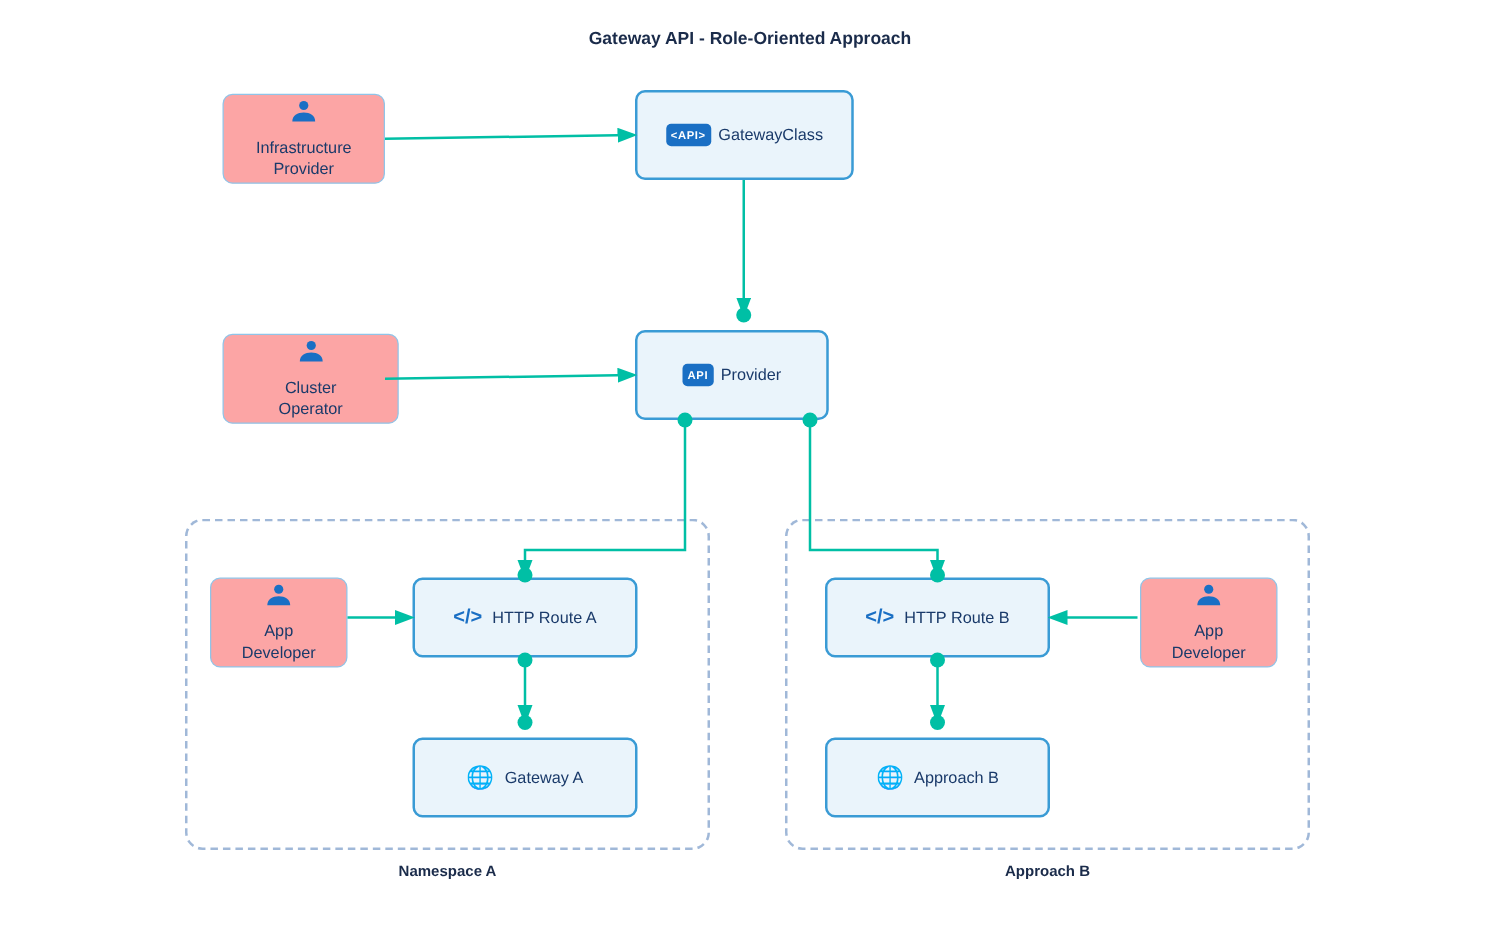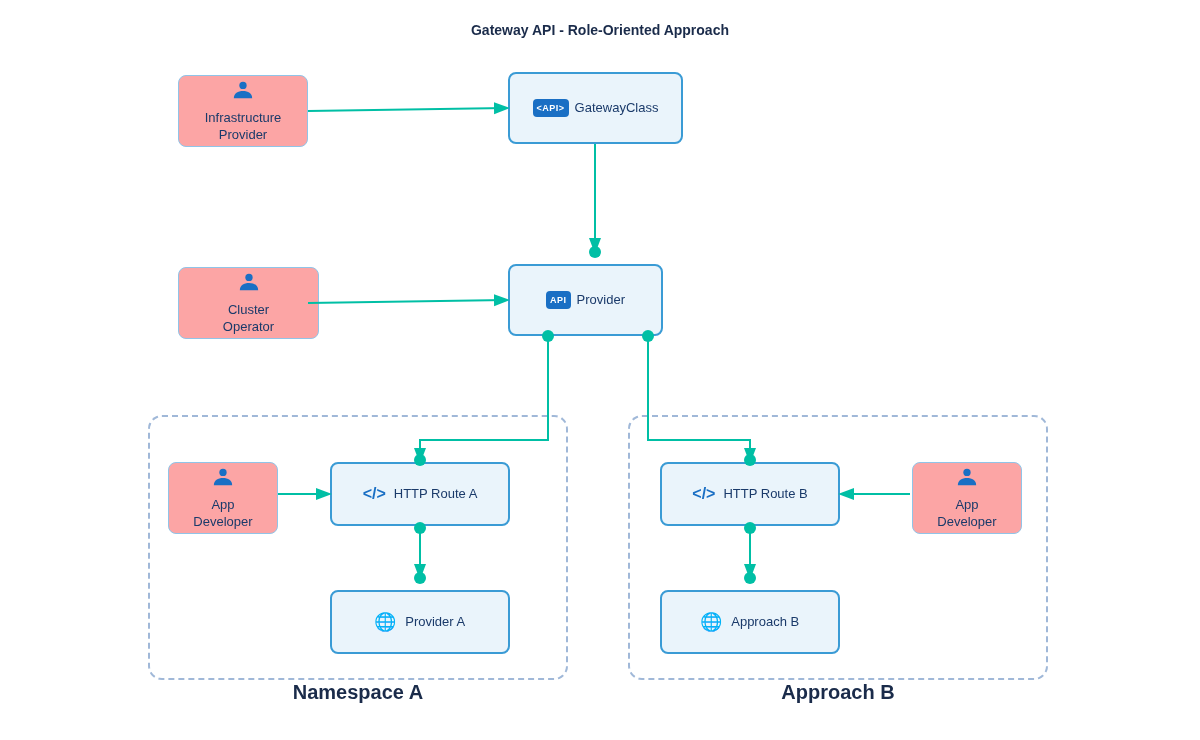--- a/index.html
+++ b/index.html
@@ -74,21 +74,21 @@
       position: absolute;
       border: 2px dashed #a0b8d8;
       border-radius: 14px;
       background: transparent;
     }
     .namespace-label {
       position: absolute;
       bottom: -26px;
       left: 50%;
       transform: translateX(-50%);
-      font-size: 20px;
+      font-size: 12px;
       font-weight: 700;
       color: #1a2b4a;
       white-space: nowrap;
     }
     
     #arrows {
       position: absolute;
       top: 0; left: 0;
       width: 1200px;
       height: 740px;
@@ -165,21 +165,21 @@
   <div class="node active" style="left:330px; top:462px; width:180px; height:64px;">
     <div class="node-row">
       <span style="margin-right:8px;color:#1a6fc4;font-size:16px;font-weight:700;">&lt;/&gt;</span>
       <span class="node-label">HTTP Route A</span>
     </div>
   </div>
 
   <div class="node active" style="left:330px; top:590px; width:180px; height:64px;">
     <div class="node-row">
       <span style="margin-right:8px;color:#1a6fc4;font-size:18px;">🌐</span>
-      <span class="node-label">Provider A</span>
+      <span class="node-label">Gateway A</span>
     </div>
   </div>
 
   <div class="node active" style="left:660px; top:462px; width:180px; height:64px;">
     <div class="node-row">
       <span style="margin-right:8px;color:#1a6fc4;font-size:16px;font-weight:700;">&lt;/&gt;</span>
       <span class="node-label">HTTP Route B</span>
     </div>
   </div>
 

